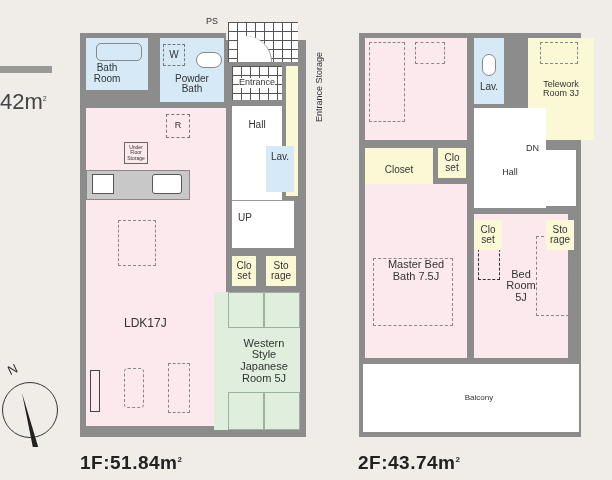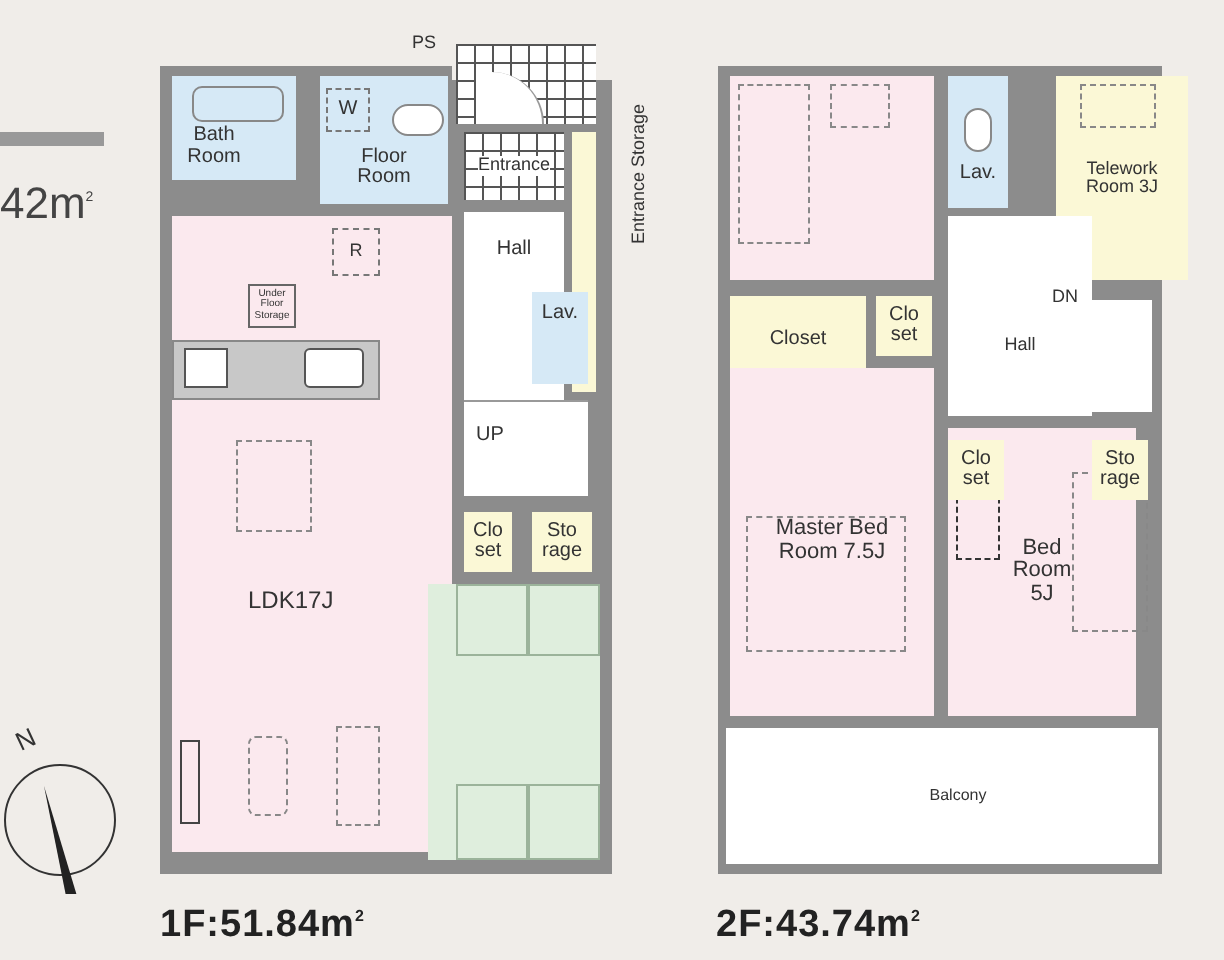--- a/index.html
+++ b/index.html
@@ -41,21 +41,21 @@
   <div class="wall" style="left:226px;top:40px;width:80px;height:397px;"></div>
 
   <div class="room blue" style="left:86px;top:38px;width:62px;height:52px;flex-direction:column;justify-content:flex-end;padding-bottom:6px;">
     <div class="abs" style="left:10px;top:5px;width:46px;height:18px;border:1px solid #888;border-radius:5px;"></div>
     <span style="width:30px;margin-right:20px;">Bath Room</span>
   </div>
 
   <div class="room blue" style="left:160px;top:38px;width:64px;height:64px;">
     <div class="abs" style="left:3px;top:6px;width:22px;height:22px;border:1px dashed #777;font-size:10px;display:flex;align-items:center;justify-content:center;">W</div>
     <div class="abs" style="left:36px;top:14px;width:26px;height:16px;border:1px solid #888;border-radius:8px;background:#fff;"></div>
-    <span style="width:40px;margin-top:28px;">Floor Room</span>
+    <span style="width:40px;margin-top:28px;">Powder Bath</span>
   </div>
   <div class="abs" style="left:206px;top:16px;font-size:9px;">PS</div>
 
   <div class="abs grid" style="left:228px;top:22px;width:70px;height:40px;"></div>
   <div class="abs white" style="left:238px;top:36px;width:34px;height:26px;border-right:1px solid #999;border-radius:0 26px 0 0;"></div>
 
   <div class="room grid" style="left:232px;top:66px;width:50px;height:34px;">
     <span style="background:#fff;font-size:9px;">Entrance</span>
   </div>
   <div class="room yellow" style="left:286px;top:66px;width:12px;height:130px;"></div>
@@ -63,21 +63,21 @@
 
   <div class="room pink" style="left:86px;top:108px;width:140px;height:318px;">
     <div class="abs" style="left:80px;top:6px;width:24px;height:24px;border:1px dashed #777;font-size:9px;display:flex;align-items:center;justify-content:center;">R</div>
     <div class="abs" style="left:38px;top:34px;width:24px;height:22px;border:1px solid #666;font-size:5px;display:flex;align-items:center;justify-content:center;">Under Floor Storage</div>
 
     <div class="abs" style="left:0;top:62px;width:104px;height:30px;background:#c8c8c8;border:1px solid #888;"></div>
     <div class="abs" style="left:6px;top:66px;width:22px;height:20px;background:#fff;border:1px solid #555;"></div>
     <div class="abs" style="left:66px;top:66px;width:30px;height:20px;background:#fff;border:1px solid #555;border-radius:3px;"></div>
 
     <div class="dash" style="left:32px;top:112px;width:38px;height:46px;"></div>
-    <span class="abs label-lg" style="left:38px;top:186px;">LDK17J</span>
+    <span class="abs label-lg" style="left:38px;top:209px;">LDK17J</span>
     <div class="dash" style="left:82px;top:255px;width:22px;height:50px;"></div>
     <div class="dash" style="left:38px;top:260px;width:20px;height:40px;border-radius:4px;"></div>
     <div class="abs" style="left:4px;top:262px;width:10px;height:42px;border:1px solid #444;"></div>
   </div>
 
   <div class="room white" style="left:232px;top:106px;width:50px;height:140px;align-items:flex-start;padding-top:14px;">
     <span>Hall</span>
   </div>
   <div class="room blue" style="left:266px;top:146px;width:28px;height:46px;align-items:flex-start;padding-top:6px;">
     <span>Lav.</span>
@@ -92,20 +92,21 @@
     </div>
   <div class="room yellow" style="left:266px;top:256px;width:30px;height:30px;">
       <span style="width:22px;">Sto rage</span>
     </div>
 
   <div class="room green" style="left:214px;top:292px;width:86px;height:138px;">
     <div class="tatami" style="left:14px;top:0;width:36px;height:36px;"></div>
     <div class="tatami" style="left:50px;top:0;width:36px;height:36px;"></div>
     <div class="tatami" style="left:14px;top:100px;width:36px;height:38px;"></div>
     <div class="tatami" style="left:50px;top:100px;width:36px;height:38px;"></div>
+    <span style="width:52px;font-size:11px;margin-left:14px;">Western Style Japanese Room 5J</span>
   </div>
 
   <div class="floor-label" style="left:80px;top:452px;"><span>1F:51.84m</span><sup>2</sup></div>
 </div>
 
 <div>
   <div class="wall" style="left:359px;top:33px;width:222px;height:404px;"></div>
 
   <div class="room pink" style="left:365px;top:38px;width:102px;height:102px;">
     <div class="dash" style="left:4px;top:4px;width:36px;height:80px;"></div>
@@ -128,21 +129,21 @@
 
   <div class="room yellow" style="left:365px;top:148px;width:68px;height:44px;">
       <span>Closet</span>
     </div>
   <div class="room yellow" style="left:438px;top:148px;width:28px;height:30px;">
       <span style="width:16px;">Clo set</span>
     </div>
 
   <div class="room pink" style="left:365px;top:184px;width:102px;height:174px;">
     <div class="dash" style="left:8px;top:74px;width:80px;height:68px;"></div>
-    <span style="width:66px;font-size:11px;">Master Bed Room 7.5J</span>
+    <span style="width:66px;font-size:11px;">Master Bed Bath 7.5J</span>
   </div>
 
   <div class="room pink" style="left:474px;top:214px;width:94px;height:144px;">
     <div class="dash" style="left:62px;top:22px;width:38px;height:80px;"></div>
     <div class="abs" style="left:4px;top:30px;width:22px;height:36px;border:1px dashed #333;"></div>
     <span style="width:36px;font-size:11px;">Bed Room 5J</span>
   </div>
   <div class="room yellow" style="left:474px;top:220px;width:28px;height:30px;z-index:2;">
       <span style="width:16px;">Clo set</span>
     </div>

